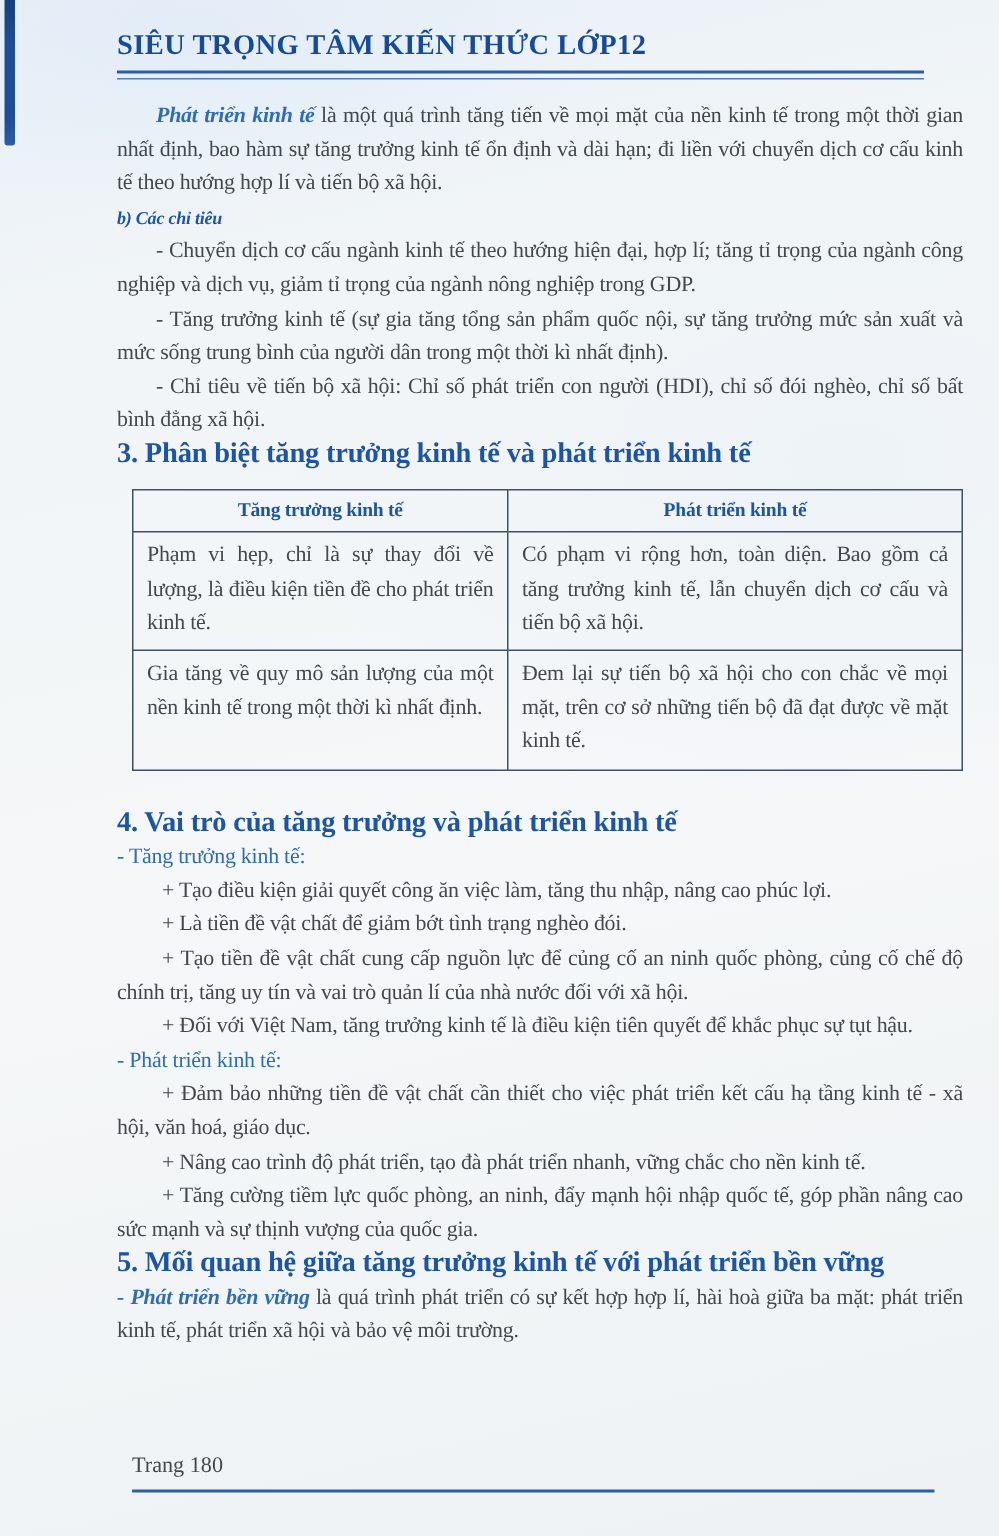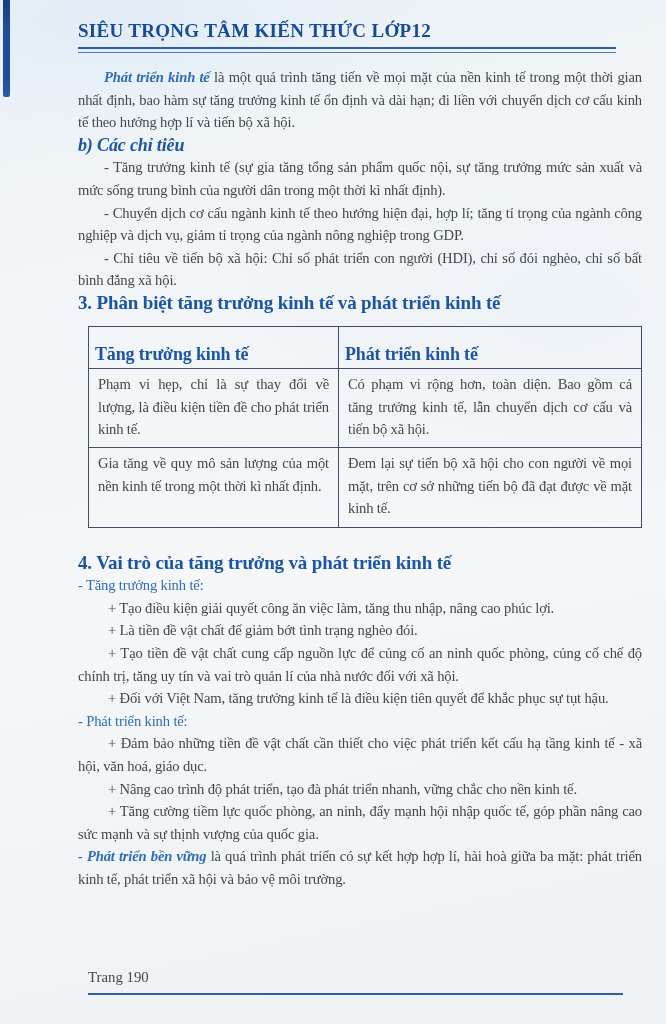--- a/index.html
+++ b/index.html
@@ -42,41 +42,42 @@
     letter-spacing:-0.15px;
     text-align:justify;
   }
   .content p { margin:0; }
   .indent { text-indent:26px; }
   .plus { text-indent:30px; }
   .lead-blue { color:#2e6cb5; font-weight:bold; font-style:italic; }
   .sub-heading {
     margin:1px 0 0 26px;
     color:#1c55a5; font-weight:bold; font-style:italic;
-    font-size:18px;
+    font-size:12px;
   }
   .section-heading {
     margin:5px 0 0 0;
     color:#1c55a5; font-weight:bold;
     font-size:19px;
     text-align:left;
   }
   .blue-label { color:#2e6cb5; }
   .cmp-table {
     margin:11px 0 0 10px;
     width:527px;
     border-collapse:collapse;
     table-layout:fixed;
   }
   .cmp-table th, .cmp-table td { border:1.6px solid #3f5066; }
   .cmp-table th {
     width:237px;
-    padding:16px 6px 3px;
+    padding:2px 6px 3px;
     color:#1c55a5; font-weight:bold;
-    font-size:18px;
+    font-size:13px;
+    text-align:center;
   }
   .cmp-table th + th { width:290px; }
   .cmp-table td {
     padding:4px 9px 7px;
     text-align:justify;
     vertical-align:top;
     line-height:22.4px;
   }
   .spacer-26 { height:24px; }
   .footer {
@@ -98,60 +99,61 @@
   <header>
     <h1 class="page-title">SIÊU TRỌNG TÂM KIẾN THỨC LỚP12</h1>
     <div class="rule-double"></div>
   </header>
 
   <main class="content">
 
     <p class="indent"><span class="lead-blue">Phát triển kinh tế</span><span> là một quá trình tăng tiến về mọi mặt của nền kinh tế trong một thời gian nhất định, bao hàm sự tăng trưởng kinh tế ổn định và dài hạn; đi liền với chuyển dịch cơ cấu kinh tế theo hướng hợp lí và tiến bộ xã hội.</span></p>
 
     <p class="sub-heading">b) Các chỉ tiêu</p>
+    <p class="indent">- Chuyển dịch cơ cấu ngành kinh tế theo hướng hiện đại, hợp lí; tăng tỉ trọng của ngành công nghiệp và dịch vụ, giảm tỉ trọng của ngành nông nghiệp trong GDP.</p>
     <p class="indent">- Tăng trưởng kinh tế (sự gia tăng tổng sản phẩm quốc nội, sự tăng trưởng mức sản xuất và mức sống trung bình của người dân trong một thời kì nhất định).</p>
-    <p class="indent">- Chuyển dịch cơ cấu ngành kinh tế theo hướng hiện đại, hợp lí; tăng tỉ trọng của ngành công nghiệp và dịch vụ, giảm tỉ trọng của ngành nông nghiệp trong GDP.</p>
     <p class="indent">- Chỉ tiêu về tiến bộ xã hội: Chỉ số phát triển con người (HDI), chỉ số đói nghèo, chỉ số bất bình đẳng xã hội.</p>
 
     <p class="section-heading">3. Phân biệt tăng trưởng kinh tế và phát triển kinh tế</p>
 
     <table class="cmp-table">
       <thead>
         <tr>
           <th>Tăng trưởng kinh tế</th>
           <th>Phát triển kinh tế</th>
         </tr>
       </thead>
       <tbody>
         <tr>
           <td>Phạm vi hẹp, chỉ là sự thay đổi về lượng, là điều kiện tiền đề cho phát triển kinh tế.</td>
           <td>Có phạm vi rộng hơn, toàn diện. Bao gồm cả tăng trưởng kinh tế, lẫn chuyển dịch cơ cấu và tiến bộ xã hội.</td>
         </tr>
         <tr>
           <td>Gia tăng về quy mô sản lượng của một nền kinh tế trong một thời kì nhất định.</td>
-          <td>Đem lại sự tiến bộ xã hội cho con người về mọi mặt, trên cơ sở những tiến bộ đã đạt được về mặt kinh tế.</td>
+          <td>Đem lại sự tiến bộ xã hội cho con chắc về mọi mặt, trên cơ sở những tiến bộ đã đạt được về mặt kinh tế.</td>
         </tr>
       </tbody>
     </table>
 
     <div class="spacer-26"></div>
 
     <p class="section-heading">4. Vai trò của tăng trưởng và phát triển kinh tế</p>
 
     <p class="blue-label">- Tăng trưởng kinh tế:</p>
     <p class="plus">+ Tạo điều kiện giải quyết công ăn việc làm, tăng thu nhập, nâng cao phúc lợi.</p>
     <p class="plus">+ Là tiền đề vật chất để giảm bớt tình trạng nghèo đói.</p>
     <p class="plus">+ Tạo tiền đề vật chất cung cấp nguồn lực để củng cố an ninh quốc phòng, củng cố chế độ chính trị, tăng uy tín và vai trò quản lí của nhà nước đối với xã hội.</p>
     <p class="plus">+ Đối với Việt Nam, tăng trưởng kinh tế là điều kiện tiên quyết để khắc phục sự tụt hậu.</p>
 
     <p class="blue-label">- Phát triển kinh tế:</p>
     <p class="plus">+ Đảm bảo những tiền đề vật chất cần thiết cho việc phát triển kết cấu hạ tầng kinh tế - xã hội, văn hoá, giáo dục.</p>
     <p class="plus">+ Nâng cao trình độ phát triển, tạo đà phát triển nhanh, vững chắc cho nền kinh tế.</p>
     <p class="plus">+ Tăng cường tiềm lực quốc phòng, an ninh, đẩy mạnh hội nhập quốc tế, góp phần nâng cao sức mạnh và sự thịnh vượng của quốc gia.</p>
 
+    <p class="section-heading">5. Mối quan hệ giữa tăng trưởng kinh tế với phát triển bền vững</p>
     <p><span class="lead-blue">- Phát triển bền vững</span><span> là quá trình phát triển có sự kết hợp hợp lí, hài hoà giữa ba mặt: phát triển kinh tế, phát triển xã hội và bảo vệ môi trường.</span></p>
 
   </main>
 
   <div class="footer">
-    <span>Trang 190</span>
+    <span>Trang 180</span>
   </div>
 </div>
 
 </body></html>

